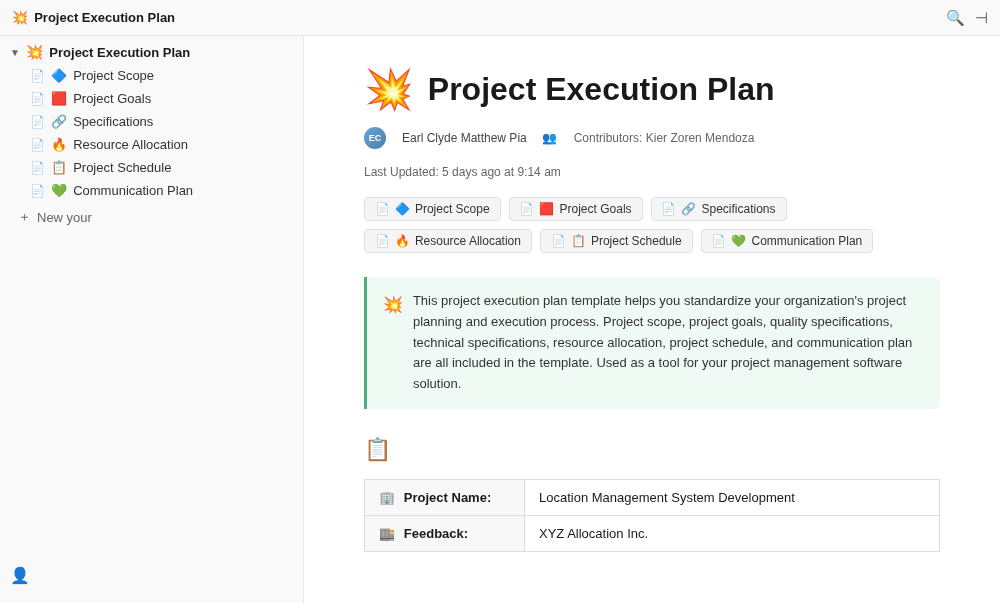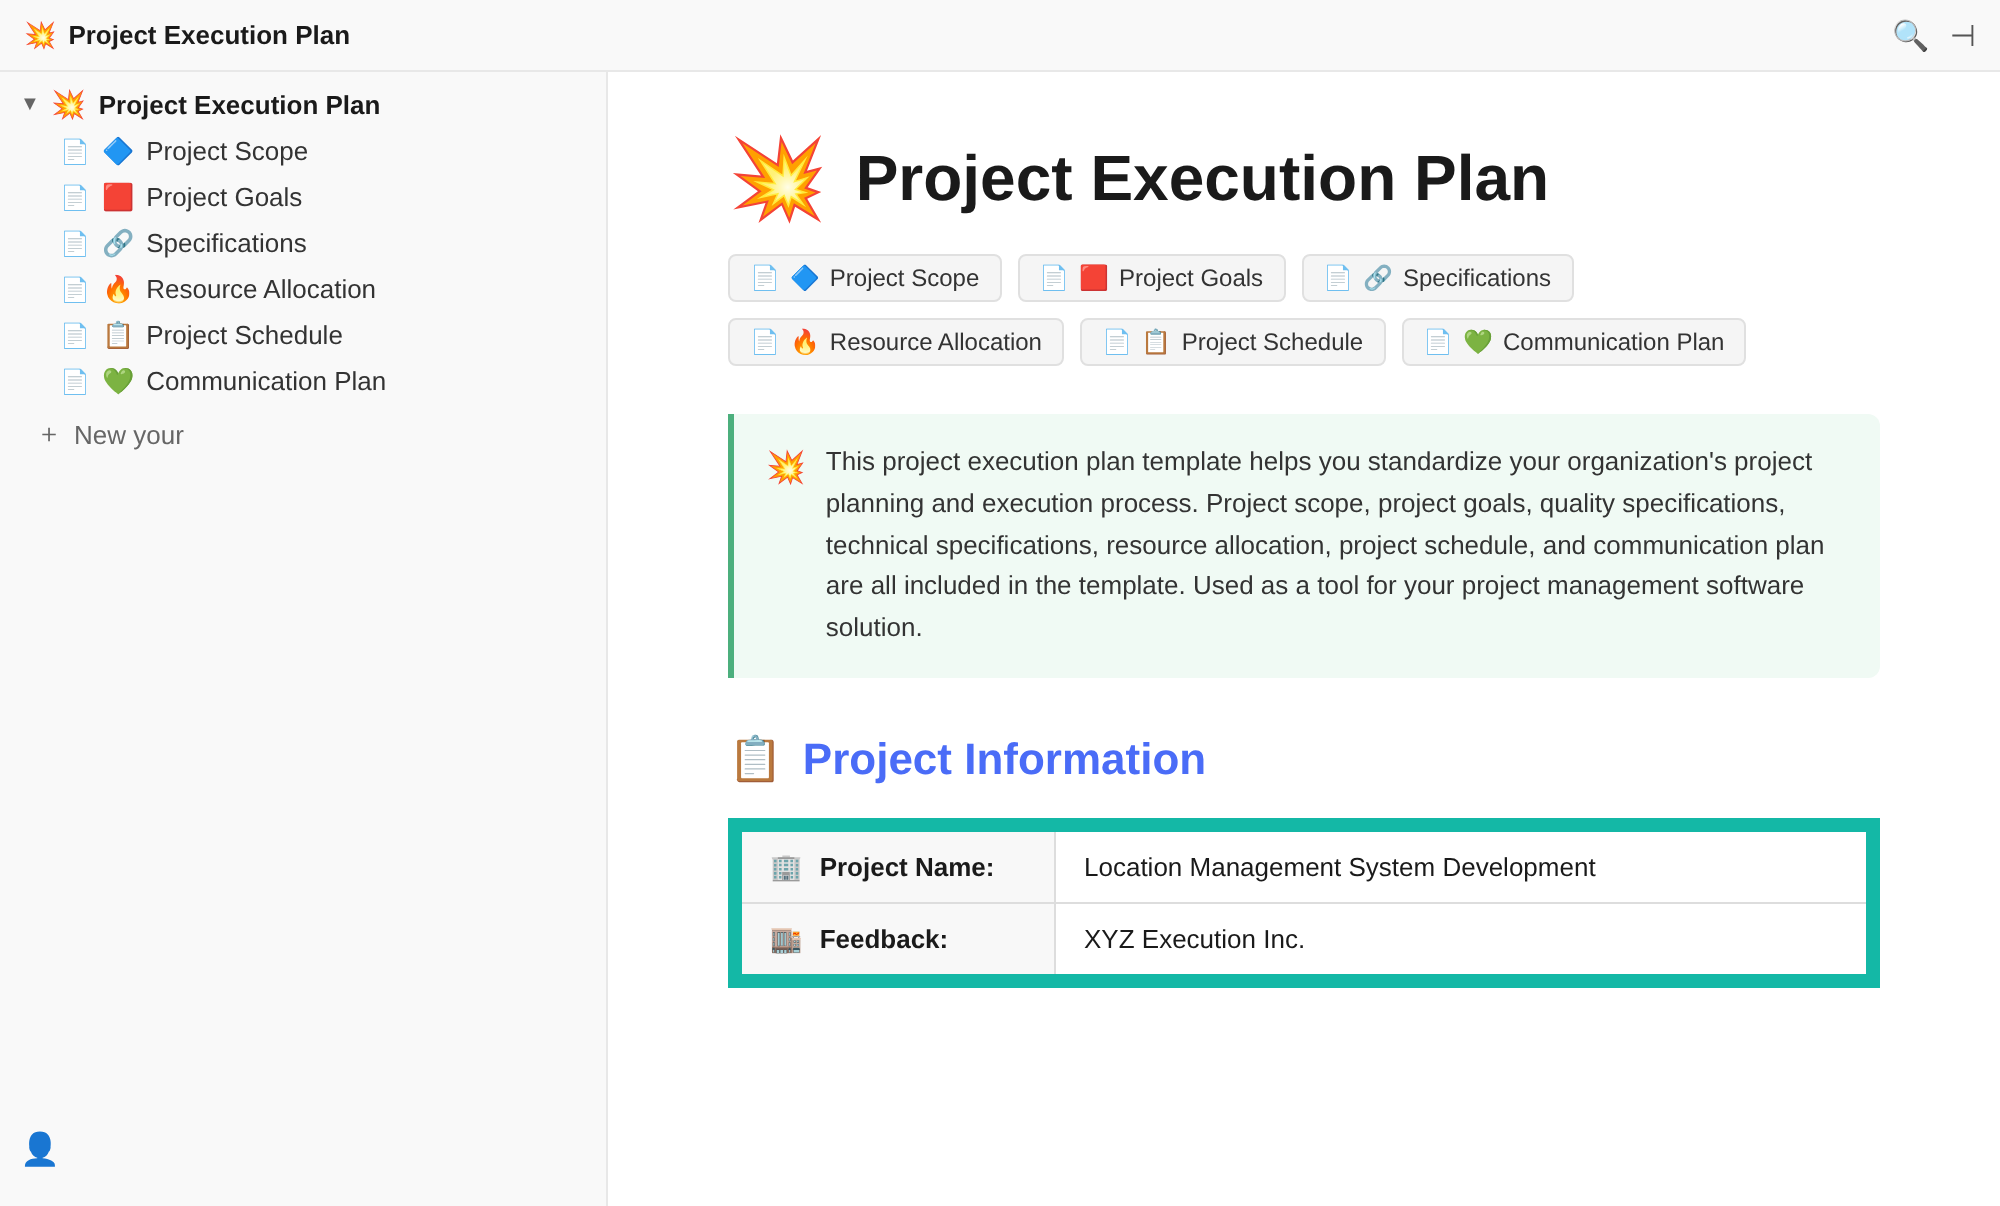--- a/index.html
+++ b/index.html
@@ -107,21 +107,21 @@
       margin-bottom: 16px;
     }
     .section-header .section-icon { font-size: 22px; }
     .section-header h2 {
       font-size: 22px; font-weight: 700;
       color: #4a6cf7;
     }
     
     
     .info-table {
-      border: 7px solid #14b8a6; border-collapse: collapse;
+      border: 1px solid #14b8a6; border-collapse: collapse;
       width: 100%; margin-bottom: 24px;
     }
     .info-table td {
       border: 1px solid #ddd; padding: 10px 14px;
       font-size: 13px; vertical-align: top;
     }
     .info-table .label-cell {
       background: #f8f8f8; font-weight: 600;
       width: 160px; white-space: nowrap;
     }
@@ -191,20 +191,27 @@
     </div>
   </div>
 
   <div class="main">
 
     <div class="page-header">
       <span class="star-icon">💥</span>
       <h1>Project Execution Plan</h1>
     </div>
 
+    <div class="meta-row">
+      <div class="avatar">EC</div>
+      <span class="meta-author">Earl Clyde Matthew Pia</span>
+      <span class="contrib-icon">👥</span>
+      <span><span>Contributors:</span> <span>Kier Zoren Mendoza</span></span>
+      <span>Last Updated: 5 days ago at 9:14 am</span>
+    </div>
 
     <div class="sublinks-row">
       <div class="sublink-item">
         <span class="sl-icon">📄</span>
         <span>🔷</span>
         <span>Project Scope</span>
       </div>
       <div class="sublink-item">
         <span class="sl-icon">📄</span>
         <span>🟥</span>
@@ -232,37 +239,36 @@
       </div>
     </div>
 
     <div class="callout">
       <span class="callout-icon">💥</span>
       <span>This project execution plan template helps you standardize your organization's project planning and execution process. Project scope, project goals, quality specifications, technical specifications, resource allocation, project schedule, and communication plan are all included in the template. Used as a tool for your project management software solution.</span>
     </div>
 
     <div class="section-header">
       <span class="section-icon">📋</span>
-      <h2>Project Information</h2>
     </div>
 
     <table class="info-table">
       <tbody>
         <tr>
           <td class="label-cell">
             <span class="cell-icon">🏢</span>
             <span>Project Name:</span>
           </td>
           <td>Location Management System Development</td>
         </tr>
         <tr>
           <td class="label-cell">
             <span class="cell-icon">🏬</span>
             <span>Feedback:</span>
           </td>
-          <td>XYZ Execution Inc.</td>
+          <td>XYZ Allocation Inc.</td>
         </tr>
       </tbody>
     </table>
 
   </div>
 
 </div>
 
 </body></html>

